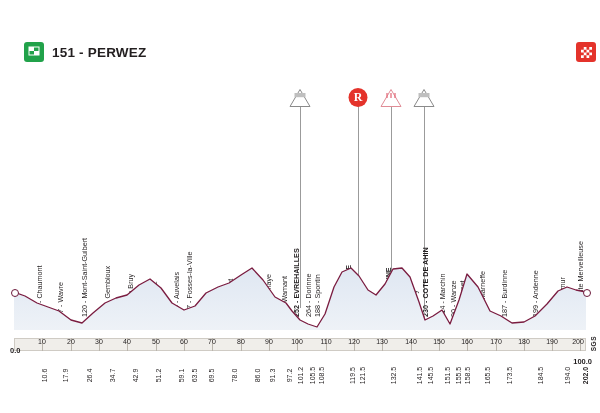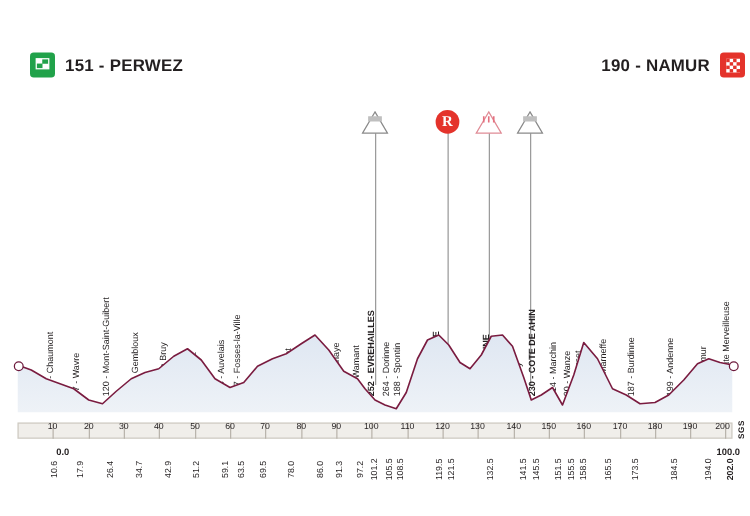--- a/index.html
+++ b/index.html
@@ -52,21 +52,21 @@
   }
   .town.bold{font-weight:bold;}
 
   
   .axisbar{position:absolute;left:14px;top:338px;width:572px;height:13px;background:#f0eeea;border:1px solid #cfcbc4;box-sizing:border-box;}
   .axis-ticks{position:absolute;left:14px;top:338px;width:572px;height:13px;}
   .tick{position:absolute;top:0;height:13px;border-left:1px solid #b9b4ac;}
   .km-top{position:absolute;top:338px;font-size:7px;color:#231f20;transform:translateX(-50%);}
   .km-bot{position:absolute;top:372px;font-size:7px;color:#231f20;transform:translateX(-50%) rotate(-90deg);transform-origin:center center;white-space:nowrap;}
 
-  .km-start{position:absolute;left:10px;top:357px;font-size:7.5px;font-weight:bold;margin-left:35px;}
+  .km-start{position:absolute;left:10px;top:346px;font-size:7.5px;font-weight:bold;}
   .km-end{position:absolute;right:8px;top:357px;font-size:7.5px;font-weight:bold;}
   .sgs{position:absolute;right:10px;top:336px;font-size:6.5px;font-weight:bold;color:#231f20;letter-spacing:.5px;transform:rotate(-90deg);transform-origin:right top;}
 
   .dot{position:absolute;width:6px;height:6px;border-radius:50%;background:#fff;border:1.6px solid #6d1a3c;}
 </style>
 </head>
 <body>
 
 <div class="stage">
 
@@ -78,21 +78,20 @@
           <rect x="6" y="1" width="5" height="4" fill="#21a24a"></rect>
           <rect x="1" y="5" width="5" height="4" fill="#21a24a"></rect>
           <rect x="6" y="5" width="5" height="4" fill="#ffffff"></rect>
           <rect x="1" y="1" width="10" height="8" fill="none" stroke="#ffffff" stroke-width="1"></rect>
         </svg>
       </div>
       <div class="city-label">151 - PERWEZ</div>
     </div>
 
     <div class="finish-block">
-      <div class="city-label">190 - NAMUR</div>
       <div class="flag-box flag-finish">
         <svg width="13" height="13" viewBox="0 0 13 13" aria-hidden="true">
           <rect x="1" y="1" width="11" height="11" fill="#ffffff"></rect>
           <g fill="#e4332b">
             <rect x="1" y="1" width="2.75" height="2.75"></rect>
             <rect x="6.5" y="1" width="2.75" height="2.75"></rect>
             <rect x="3.75" y="3.75" width="2.75" height="2.75"></rect>
             <rect x="9.25" y="3.75" width="2.75" height="2.75"></rect>
             <rect x="1" y="6.5" width="2.75" height="2.75"></rect>
             <rect x="6.5" y="6.5" width="2.75" height="2.75"></rect>

